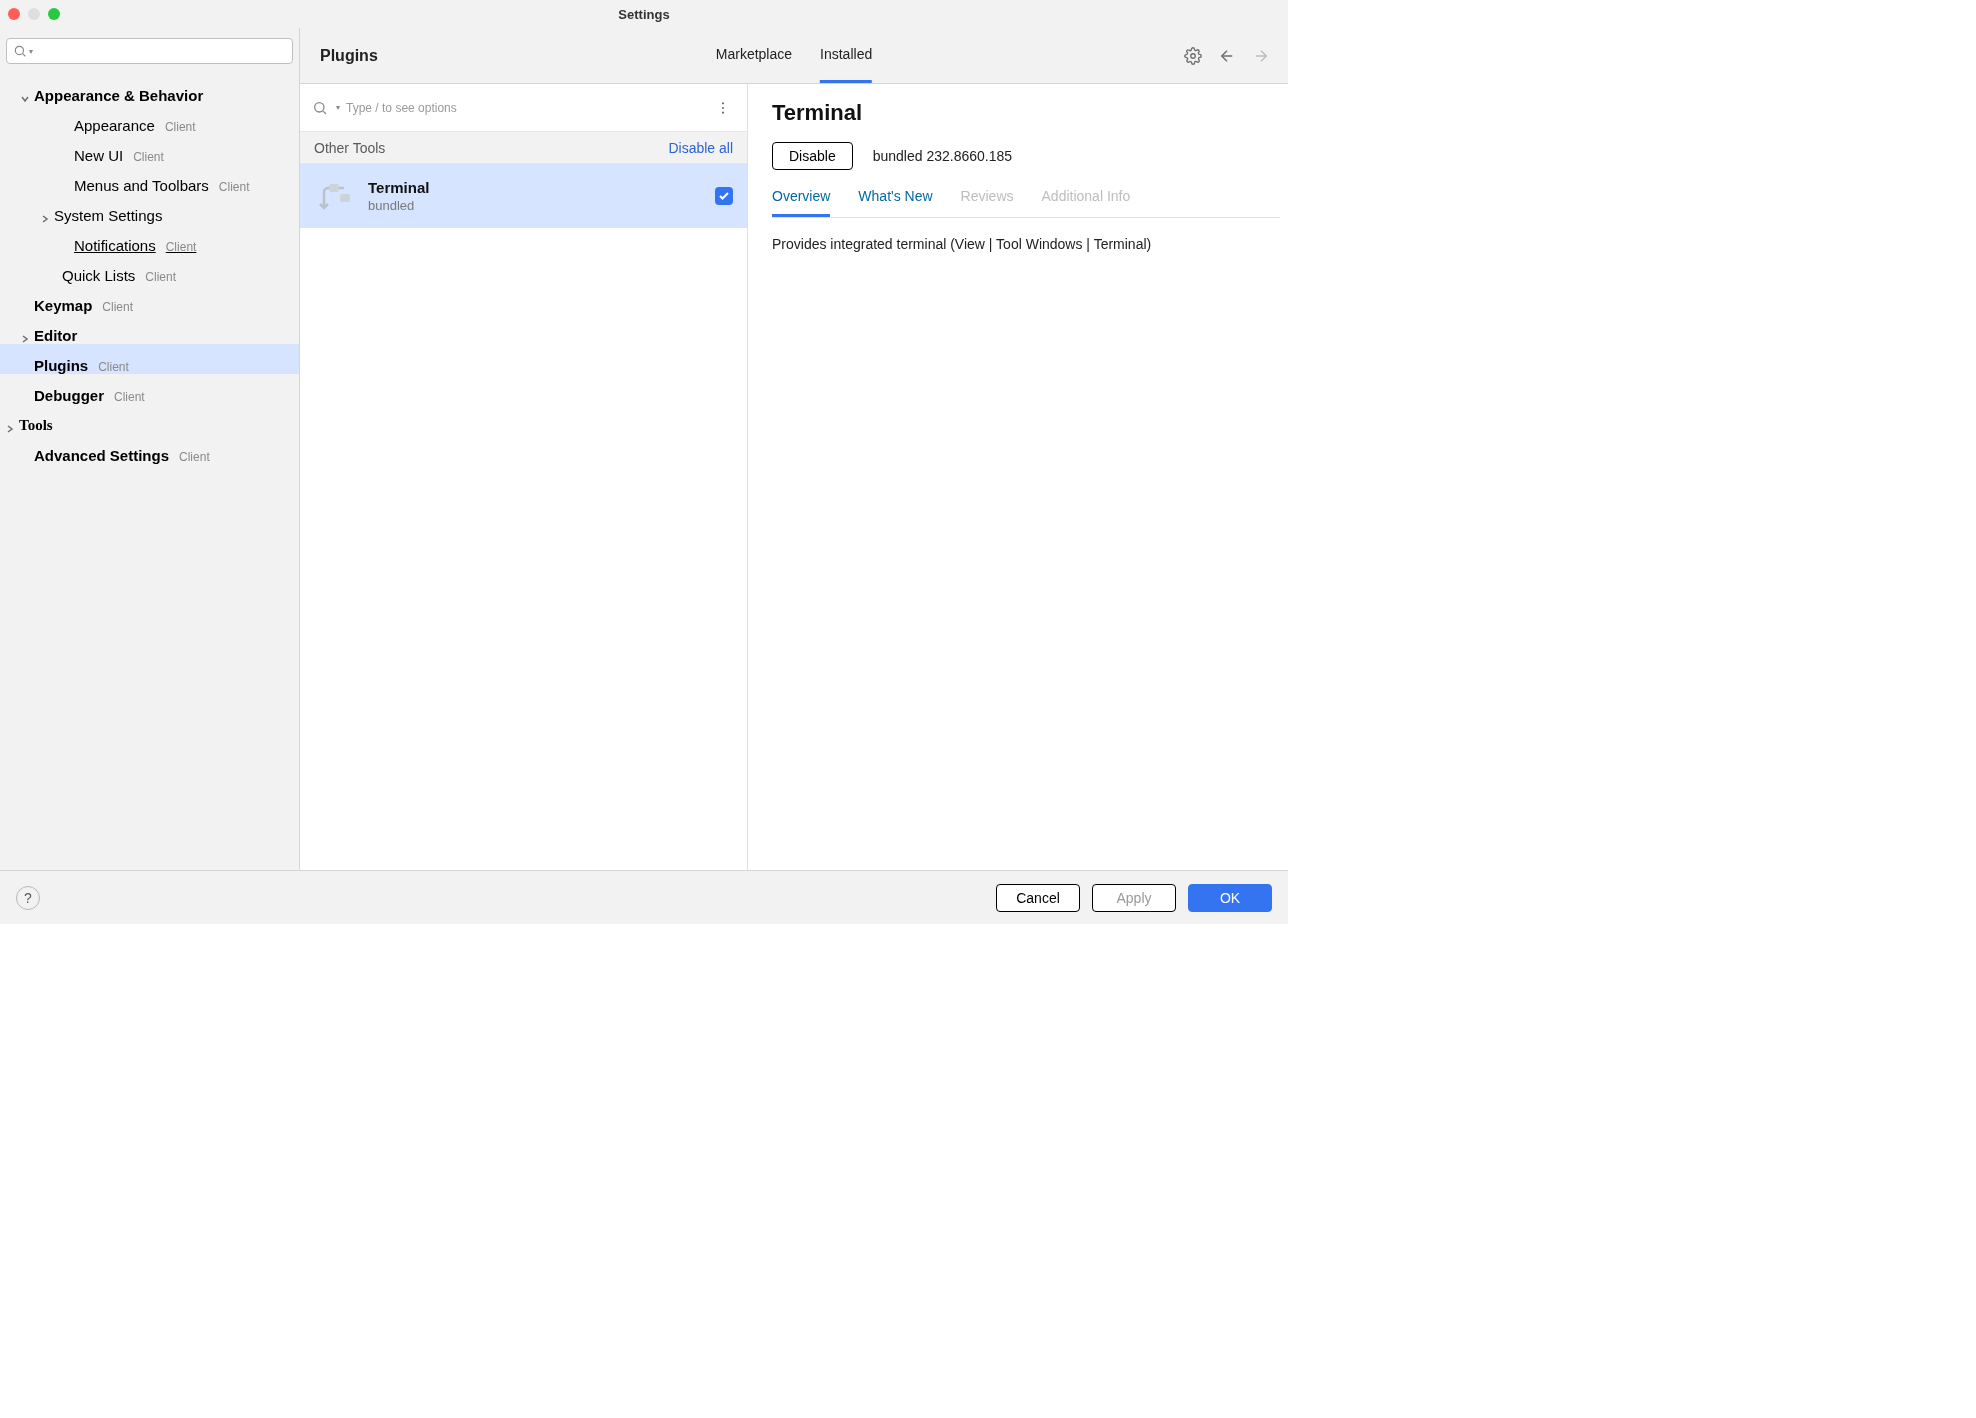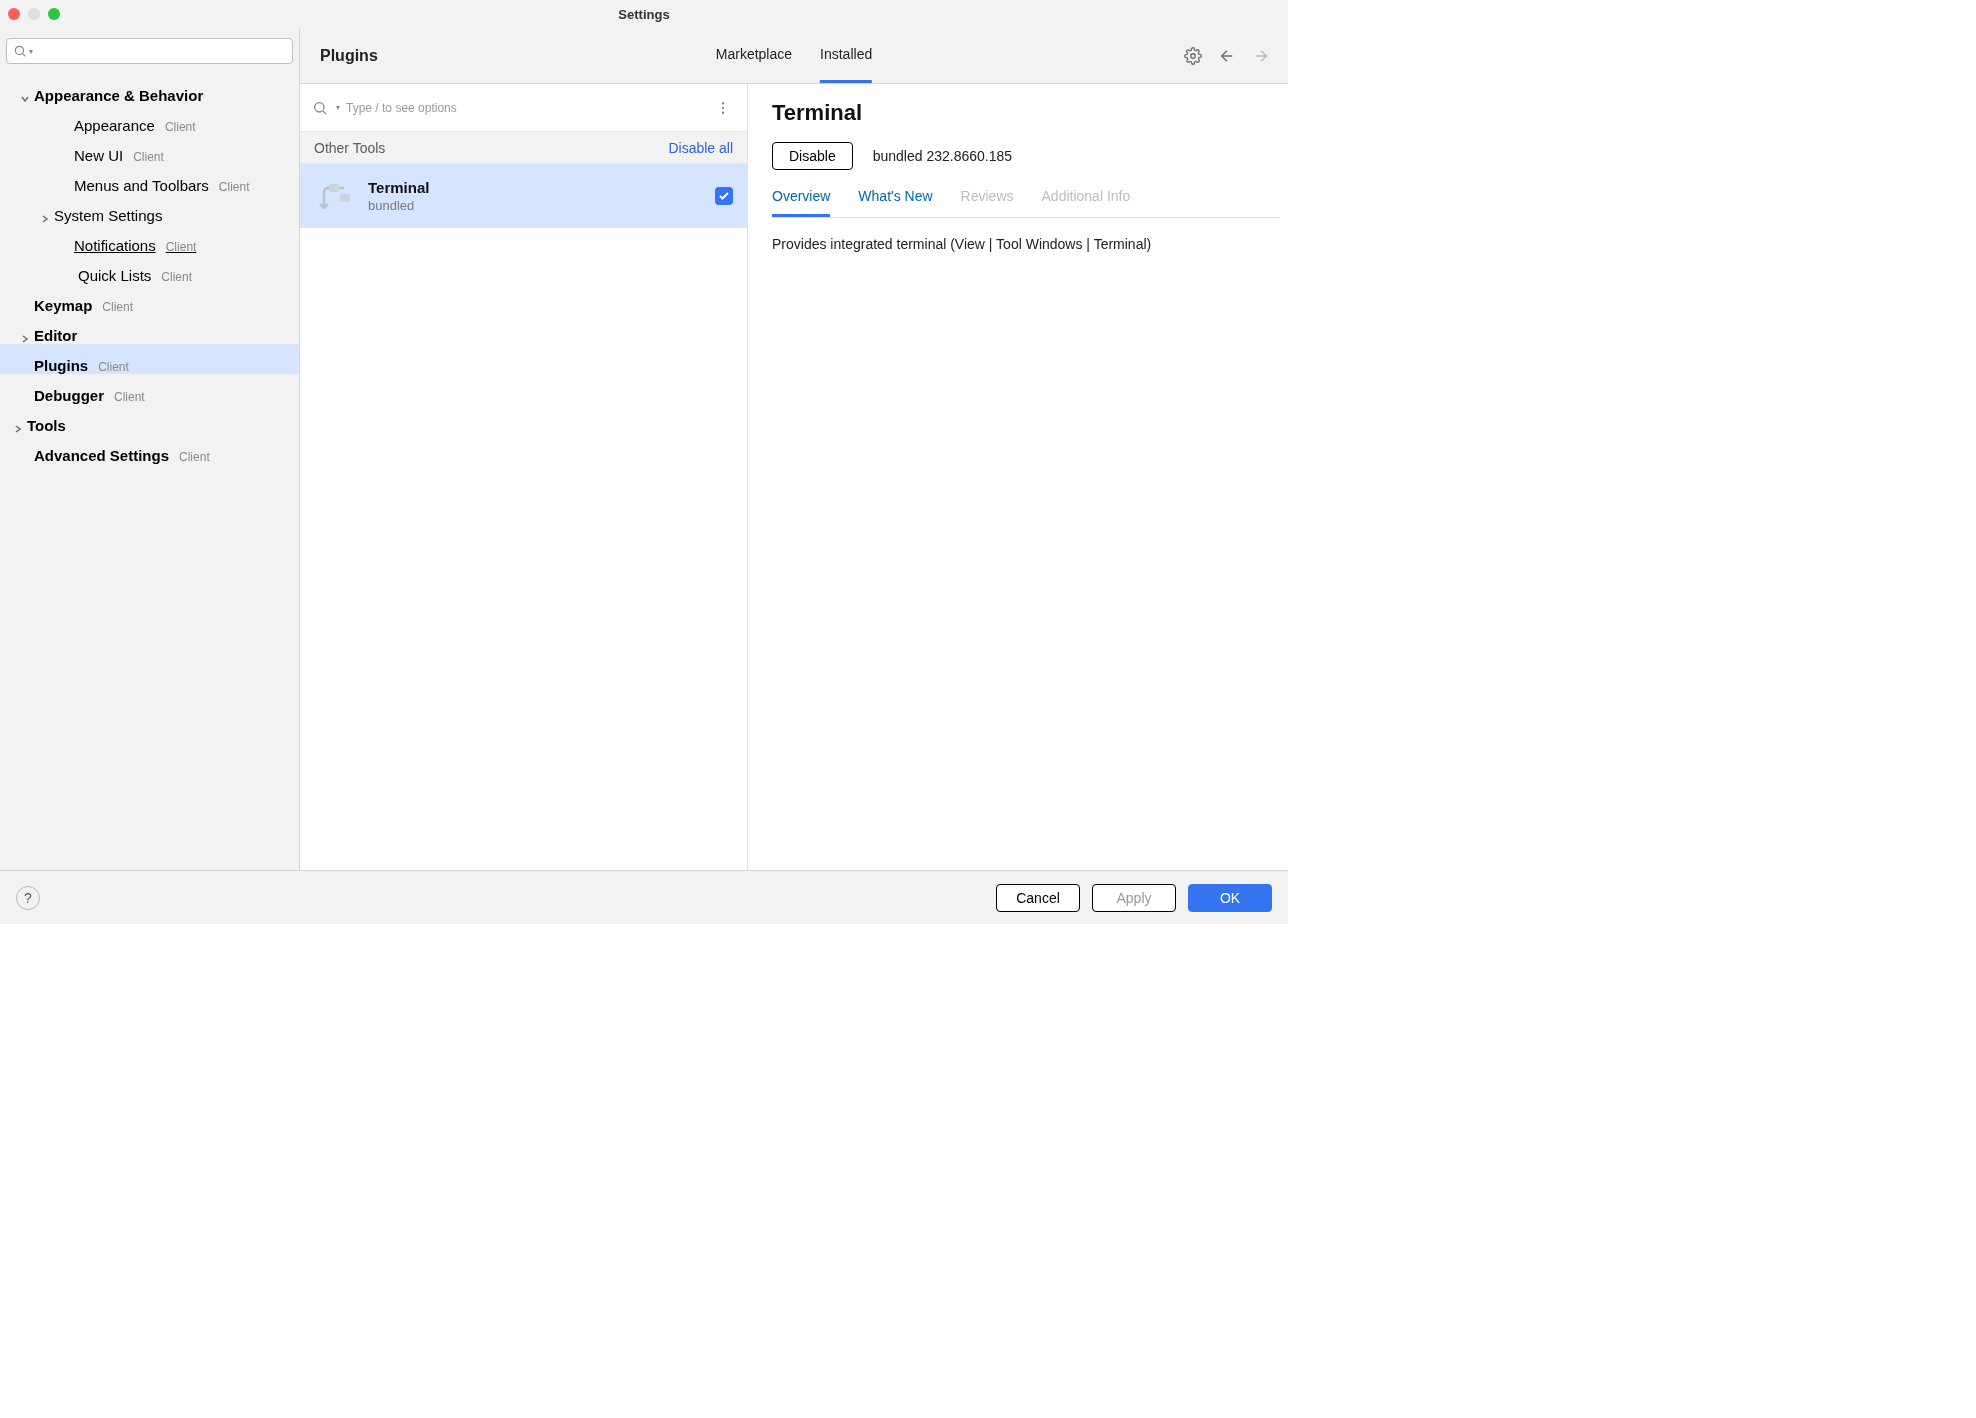--- a/index.html
+++ b/index.html
@@ -407,21 +407,21 @@
                 <polyline points="3,2 7,5 3,8" fill="none" stroke="#6e6e6e" stroke-width="1.5"></polyline>
               </svg>
             </span>
             <span class="tree-label">System Settings</span>
           </div>
           <div class="tree-row tree-indent-2" style="padding-left: 58px; text-decoration: underline;">
             <span class="tree-arrow blank">·</span>
             <span class="tree-label">Notifications</span>
             <span class="tree-badge">Client</span>
           </div>
-          <div class="tree-row tree-indent-2" style="padding-left: 46px; margin-left: 16px;">
+          <div class="tree-row tree-indent-2" style="padding-left: 46px;">
             <span class="tree-arrow blank">·</span>
             <span class="tree-label">Quick Lists</span>
             <span class="tree-badge">Client</span>
           </div>
           <div class="tree-row bold tree-indent-0" style="padding-left: 18px;">
             <span class="tree-arrow blank">·</span>
             <span class="tree-label">Keymap</span>
             <span class="tree-badge">Client</span>
           </div>
           <div class="tree-row bold tree-indent-0" style="padding-left: 18px;">
@@ -435,21 +435,21 @@
           <div class="tree-row bold selected tree-indent-0" style="padding-left: 18px;">
             <span class="tree-arrow blank">·</span>
             <span class="tree-label">Plugins</span>
             <span class="tree-badge">Client</span>
           </div>
           <div class="tree-row bold tree-indent-0" style="padding-left: 18px;">
             <span class="tree-arrow blank">·</span>
             <span class="tree-label">Debugger</span>
             <span class="tree-badge">Client</span>
           </div>
-          <div class="tree-row bold tree-indent-0" style="padding-left: 11px;">
+          <div class="tree-row bold tree-indent-0" style="padding-left: 3px; font-family: Liberation Serif, serif;">
             <span class="tree-arrow">
               <svg width="10" height="10" viewBox="0 0 10 10">
                 <polyline points="3,2 7,5 3,8" fill="none" stroke="#6e6e6e" stroke-width="1.5"></polyline>
               </svg>
             </span>
             <span class="tree-label">Tools</span>
           </div>
           <div class="tree-row bold tree-indent-0" style="padding-left: 18px;">
             <span class="tree-arrow blank">·</span>
             <span class="tree-label">Advanced Settings</span>

